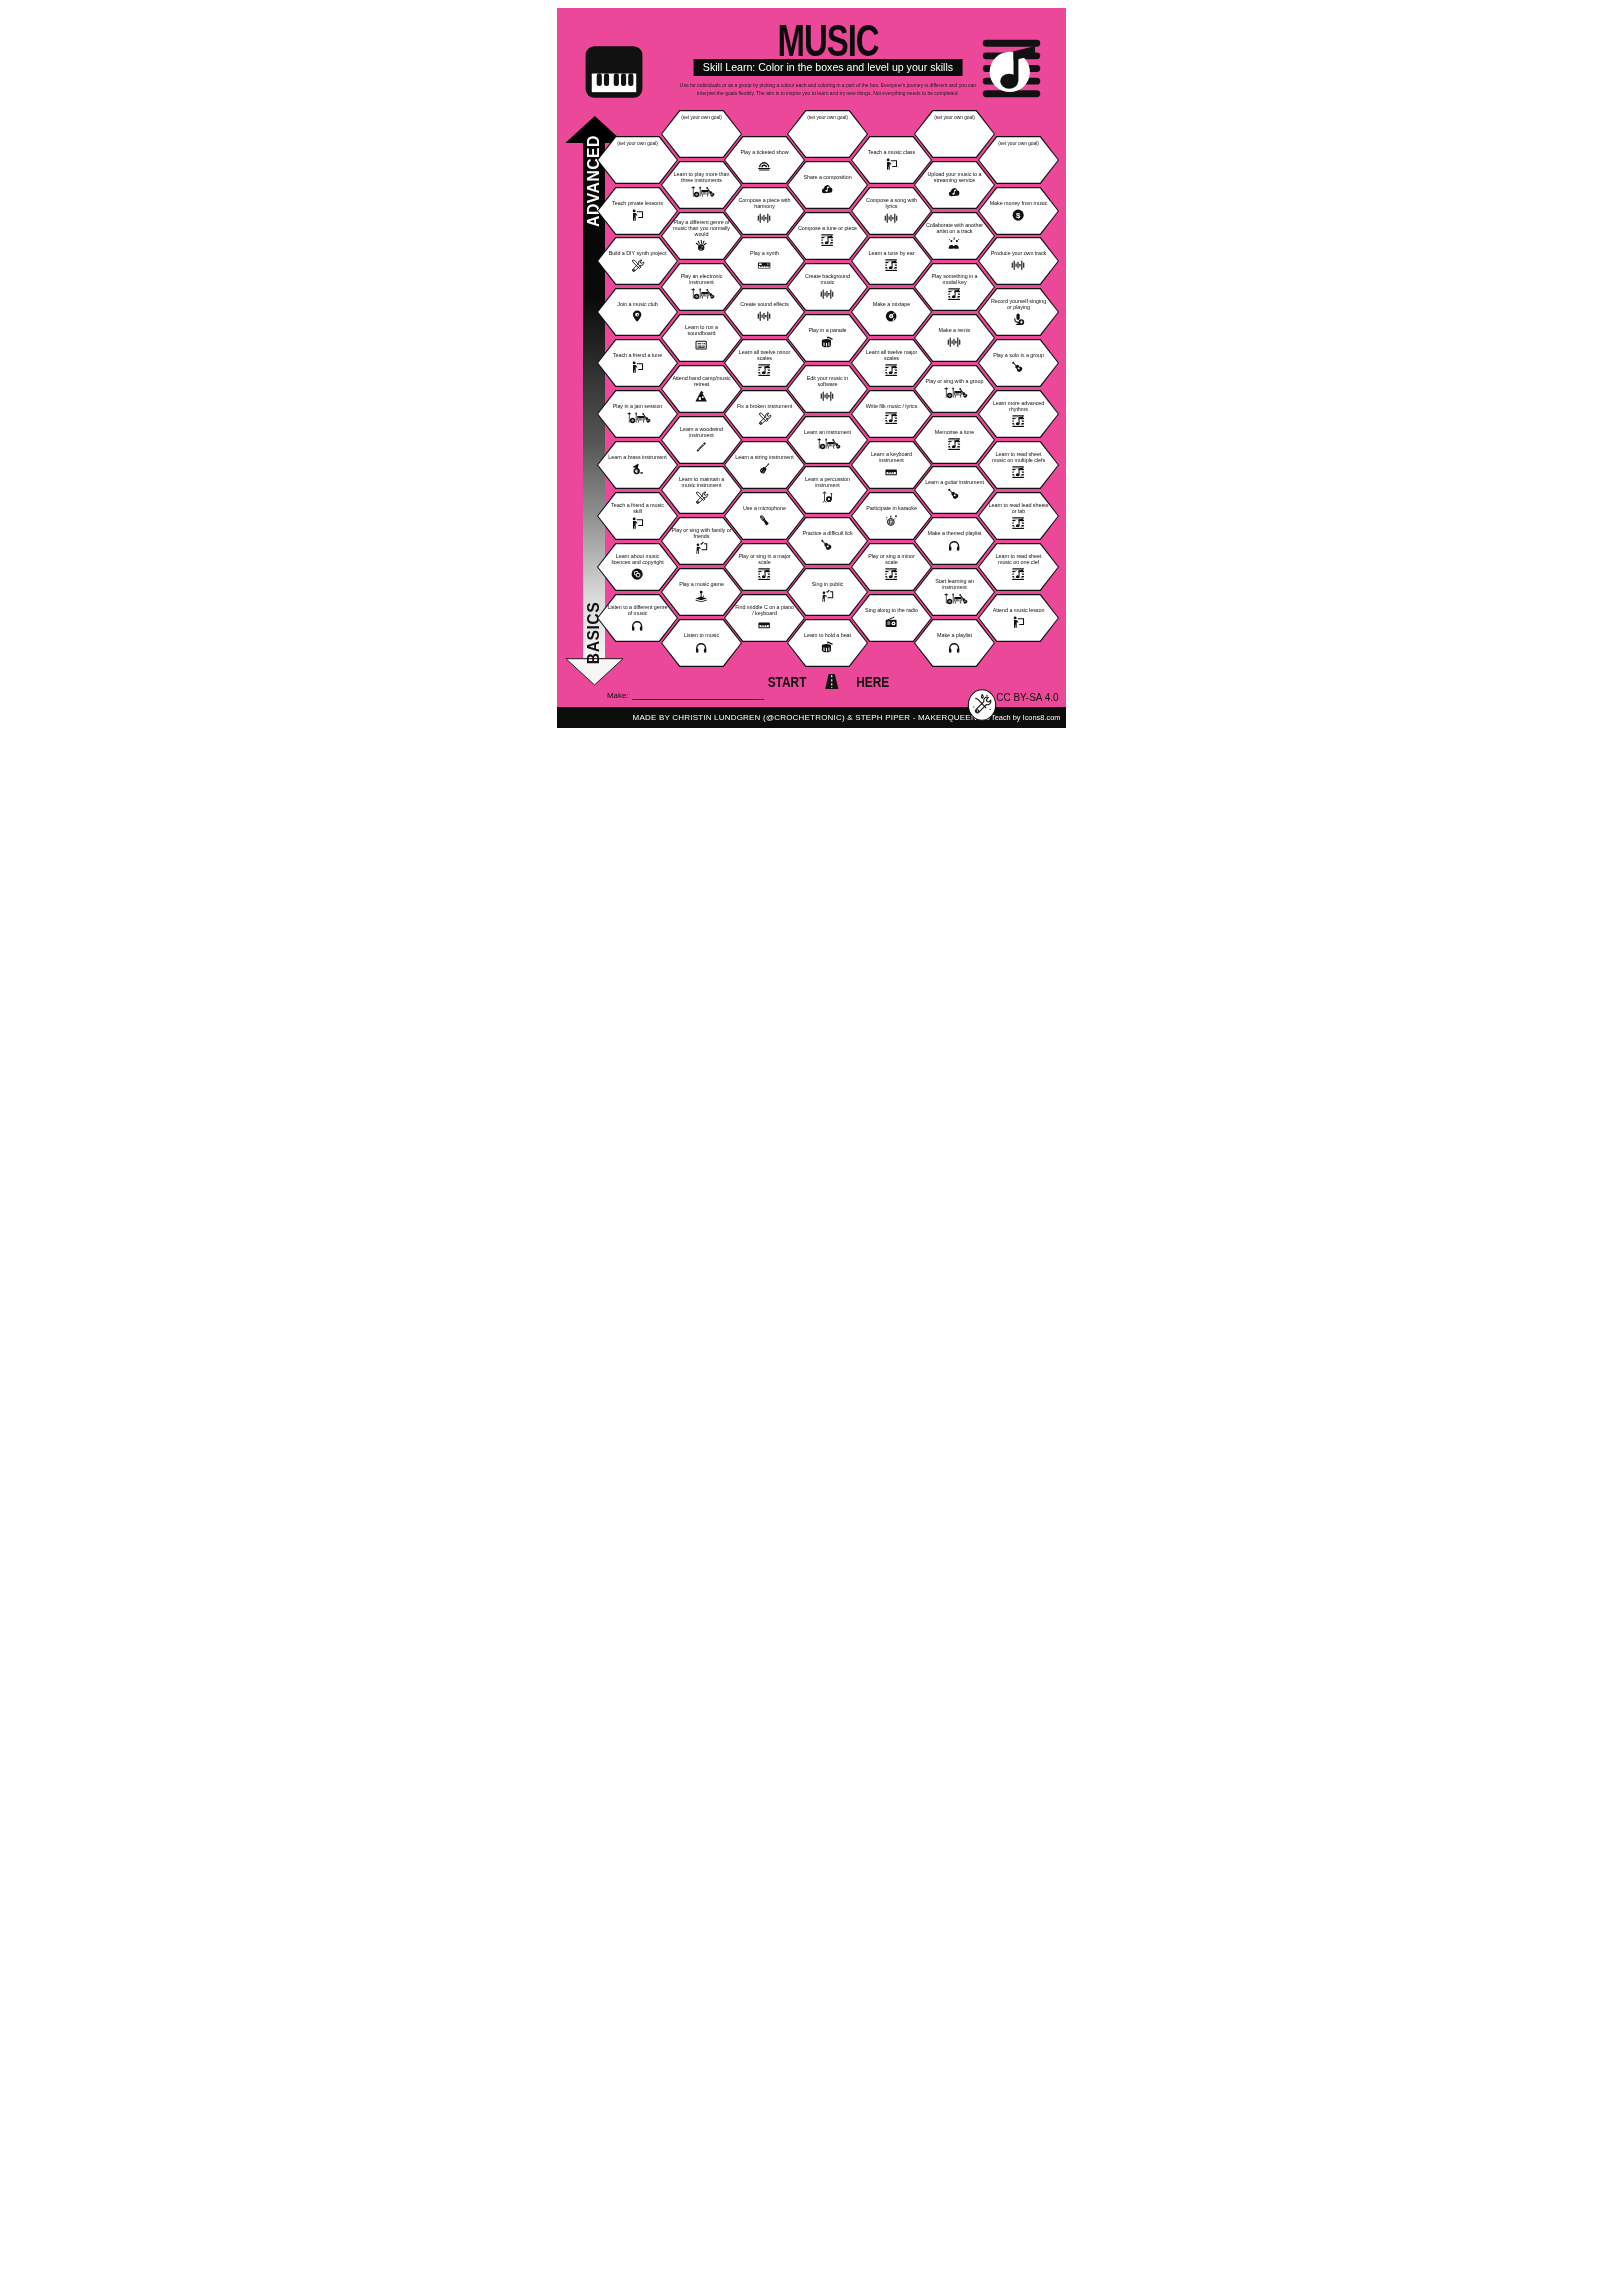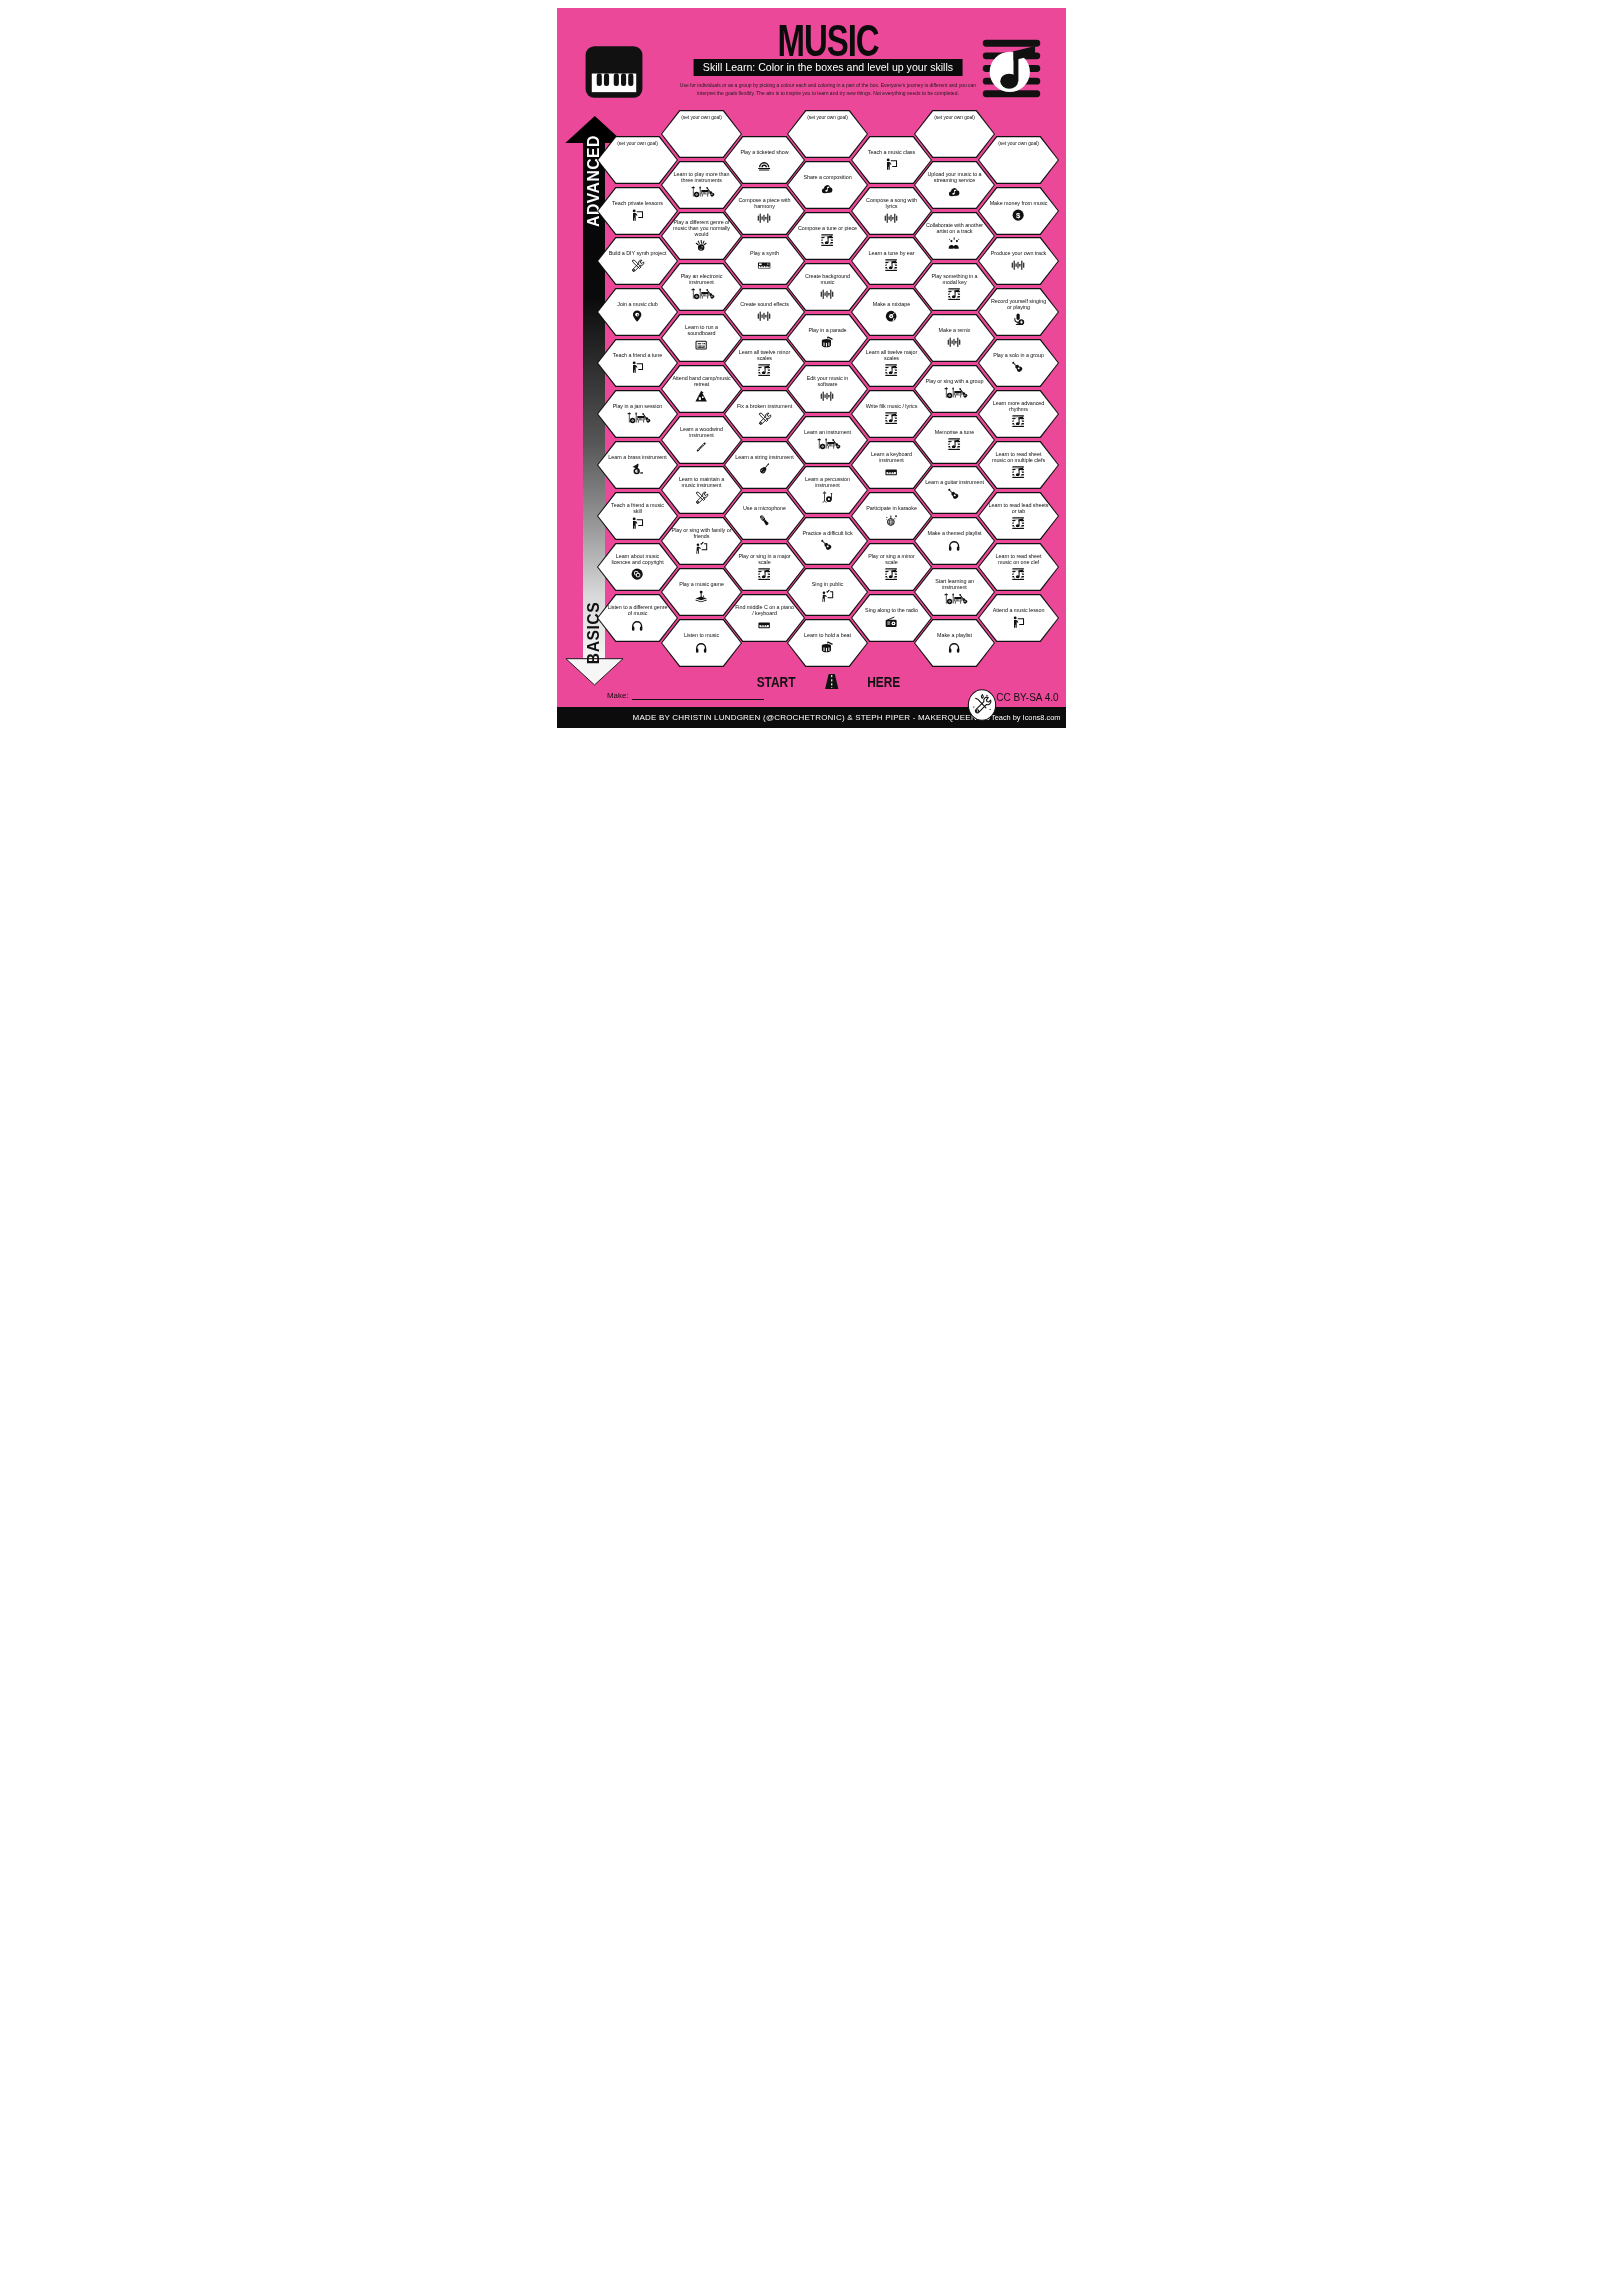--- a/index.html
+++ b/index.html
@@ -39,21 +39,21 @@
        display:flex;flex-direction:column;align-items:center;justify-content:center;
        gap:1.4px;padding:2.8px 9.3px;box-sizing:border-box;text-align:center;}
   .hex-label{font-size:5.4px;line-height:1.13;letter-spacing:-0.05px;color:#101010;}
   .hex.goal .hex-inner{justify-content:flex-start;padding-top:3.7px;}
   .hex.goal .hex-label{font-size:4.9px;}
   .hex-icon svg{width:14.3px;height:14.3px;display:block;}
   .hex-icon.wide svg{width:26px;height:14.3px;}
 
   
   .start-row{position:absolute;left:271px;top:662px;transform:translateX(-50%);
-       display:flex;align-items:center;gap:22px;z-index:3;}
+       display:flex;align-items:center;gap:11px;z-index:3;}
   .start-word{font-size:14px;font-weight:bold;transform:scaleX(.85);letter-spacing:0;white-space:nowrap;}
   .start-icon svg{width:21px;height:23px;display:block;}
   .name-row{position:absolute;left:50px;top:683px;font-size:7.9px;z-index:3;display:flex;align-items:flex-end;}
   .name-line{display:inline-block;width:132px;border-bottom:1.1px solid #111;height:6.5px;margin-left:3.7px;}
 
   
   .footer-bar{position:absolute;left:0;right:0;bottom:0;height:21px;background:#0c0c0c;z-index:1;}
   .made-by{position:absolute;width:100%;text-align:center;line-height:21px;color:#fff;
        font-size:8px;letter-spacing:0.2px;white-space:nowrap;}
   .license{position:absolute;right:7.4px;top:684px;font-size:10px;color:#111;z-index:3;}

